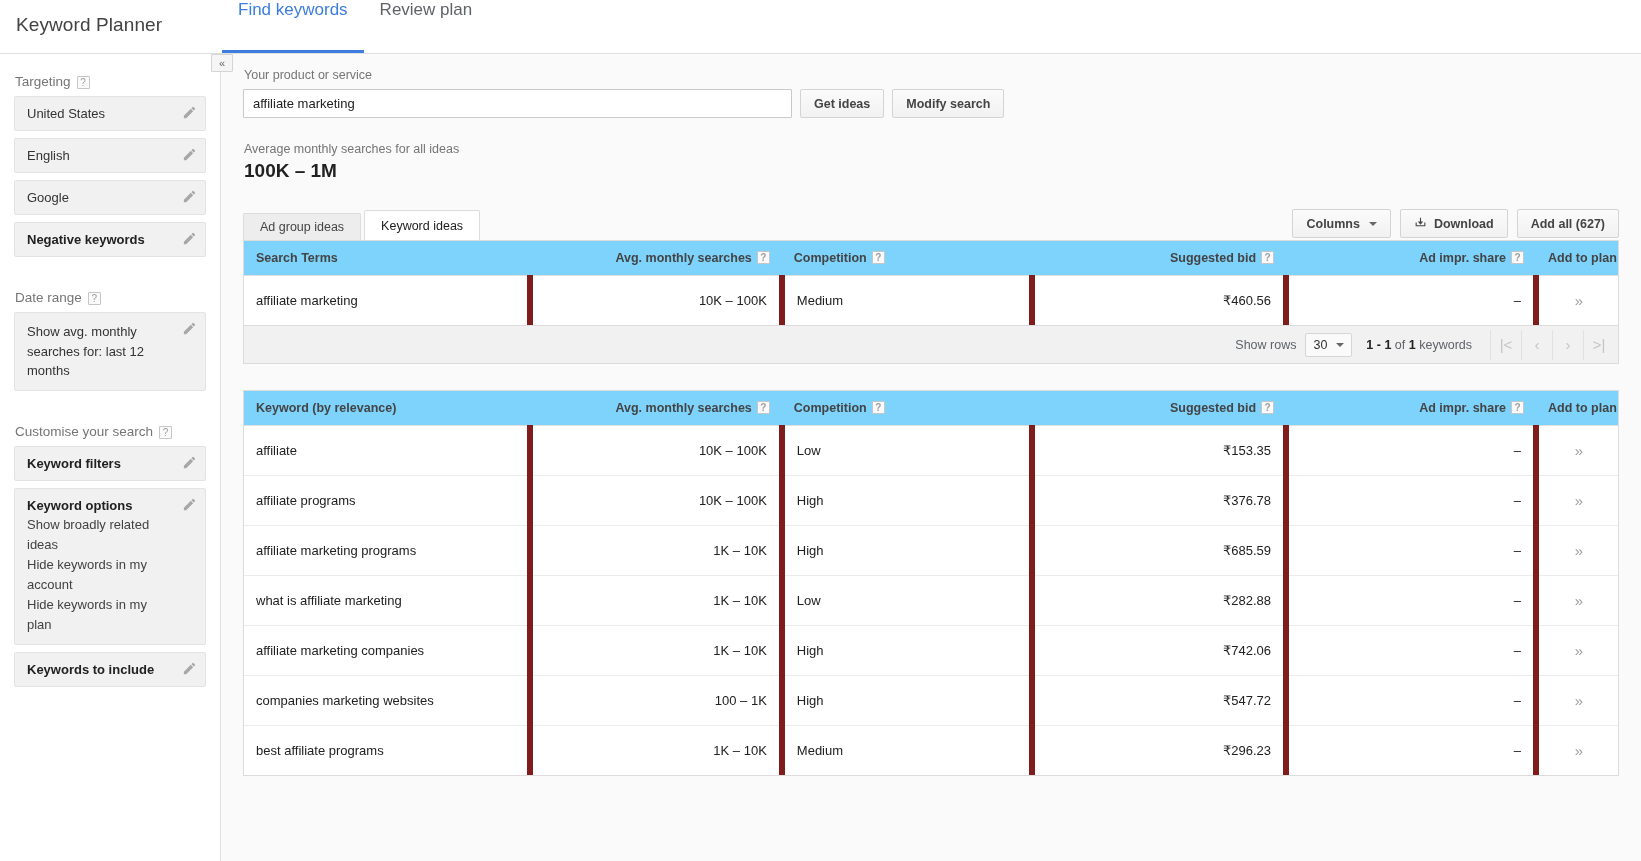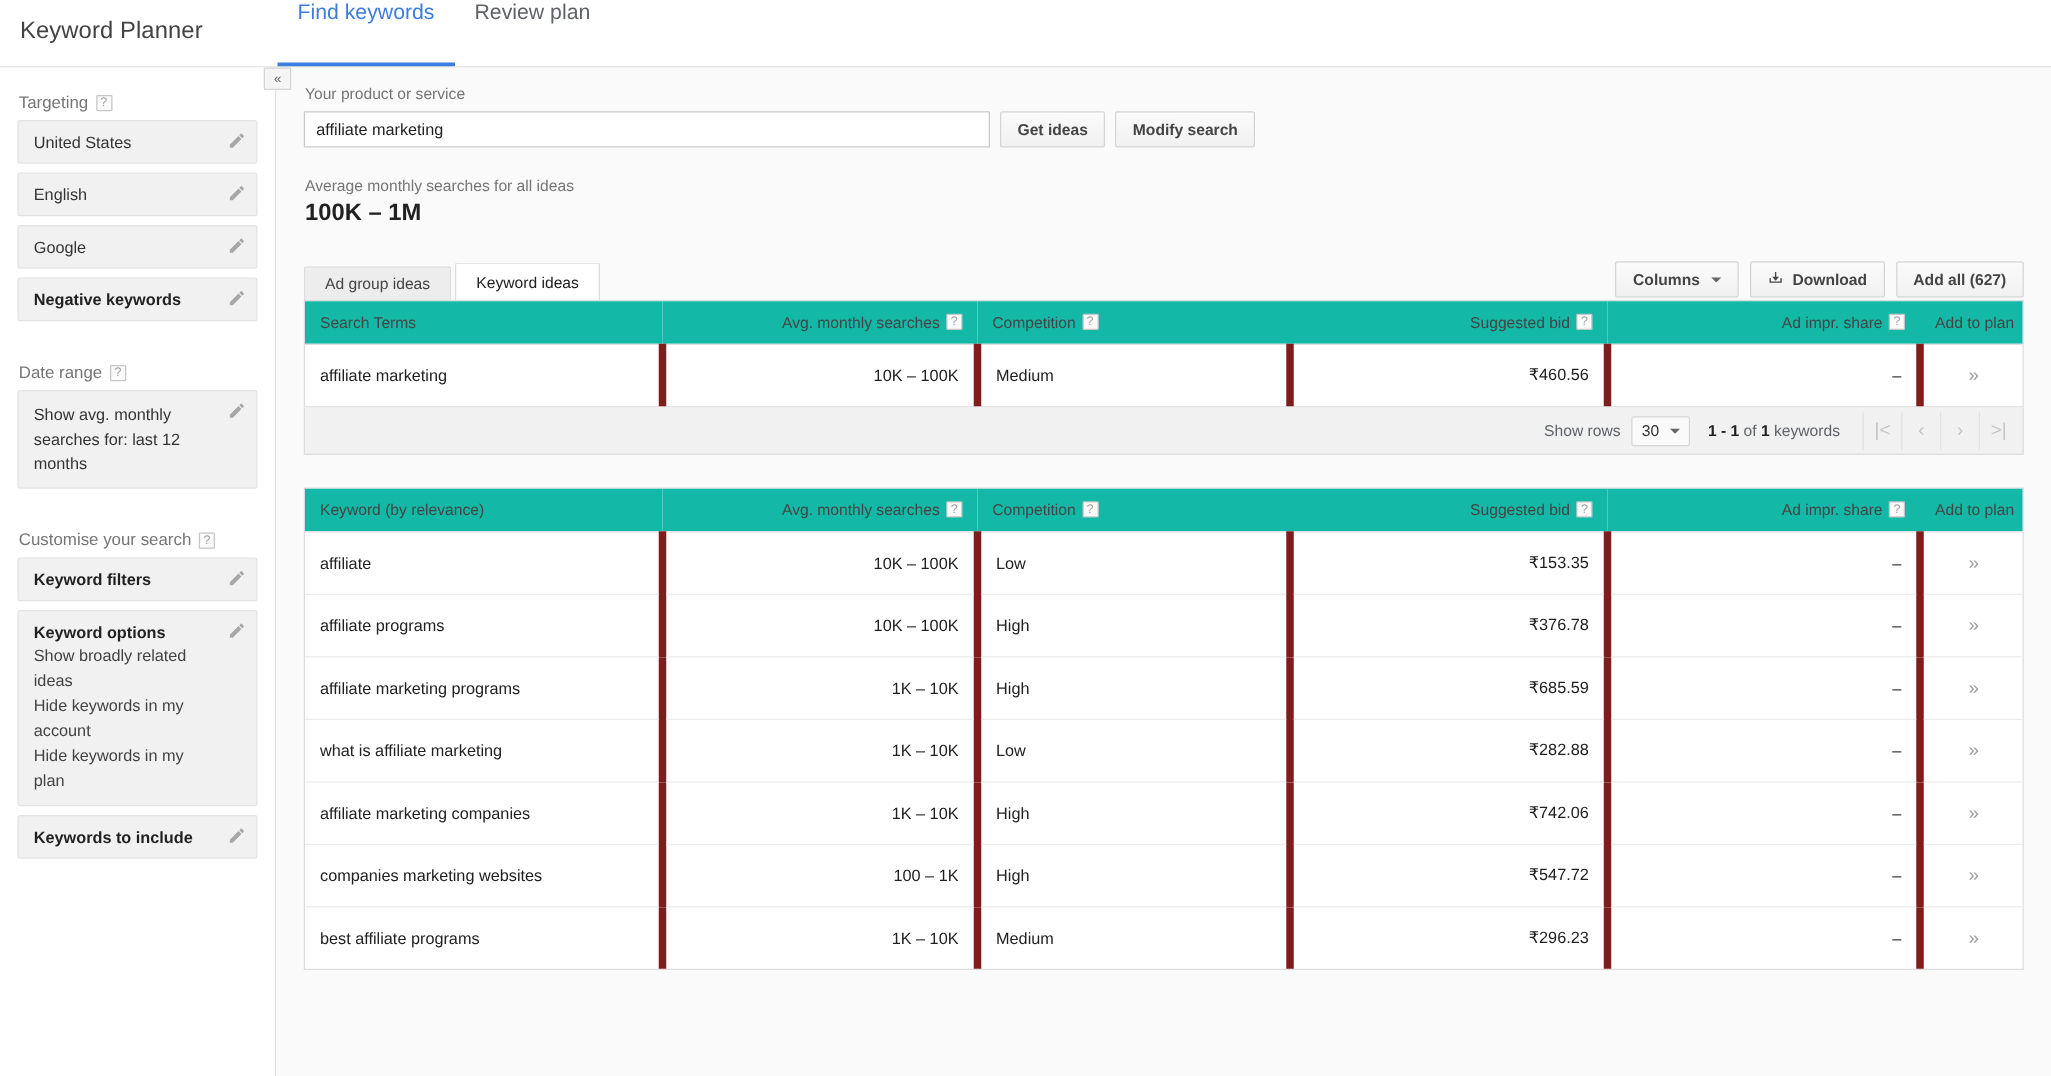--- a/index.html
+++ b/index.html
@@ -249,24 +249,24 @@
     background: #fff;
     border: 1px solid #dcdcdc;
     border-top: 1px solid #dcdcdc;
   }
   table.kp {
     width: 100%;
     border-collapse: collapse;
     table-layout: fixed;
   }
   table.kp thead th {
-    background: #14b8a6;
+    background: #7dd3fc;
     border-bottom: 1px solid #e0e0e0;
     font-size: 12.5px;
-    font-weight: normal;
+    font-weight: bold;
     color: #444;
     height: 34px;
     padding: 0 12px;
     text-align: left;
     white-space: nowrap;
     vertical-align: middle;
   }
   table.kp thead th .th-inner {
     display: flex; align-items: center; gap: 5px;
   }

